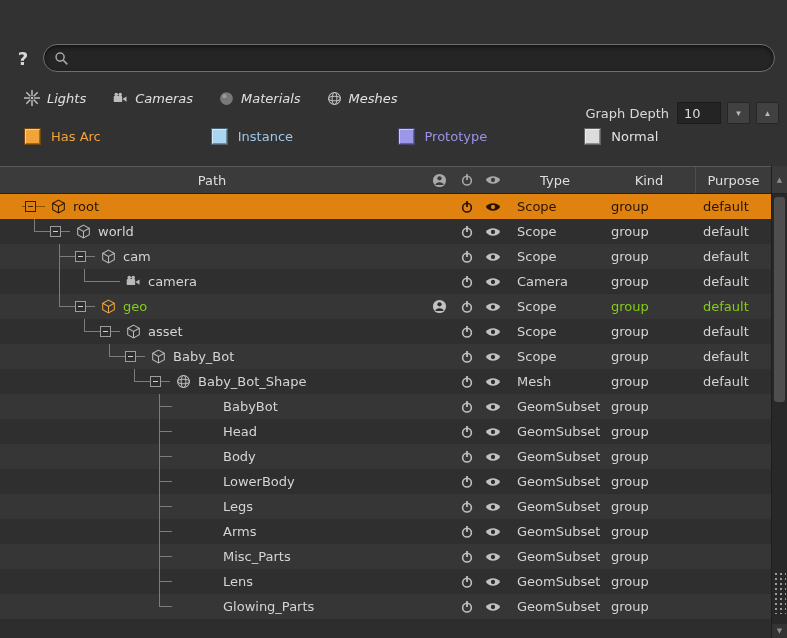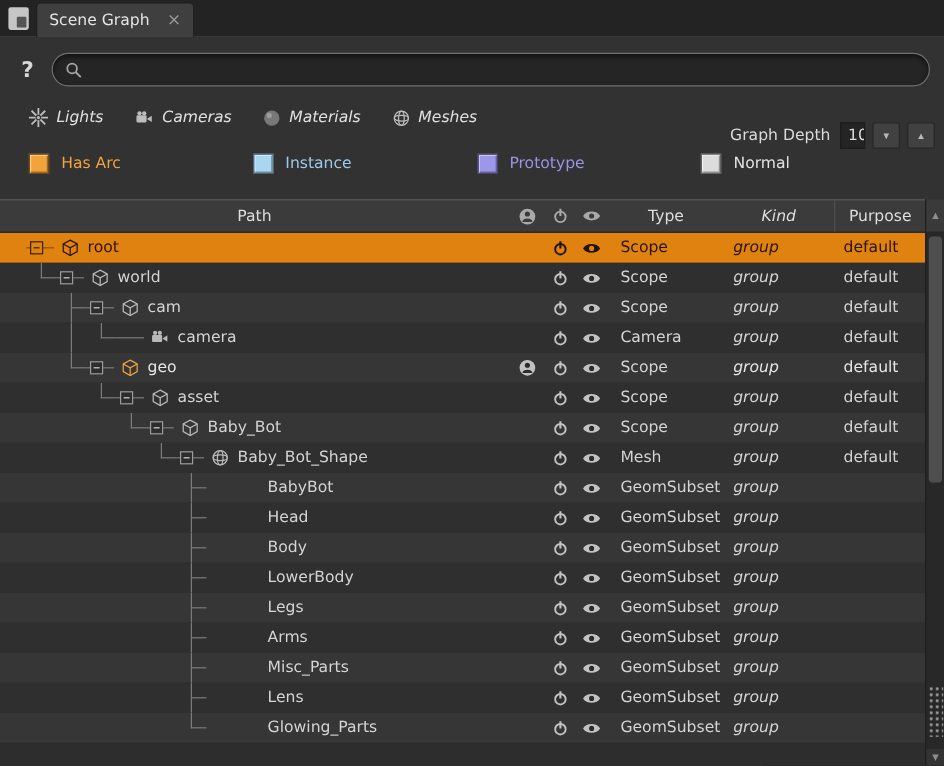--- a/index.html
+++ b/index.html
@@ -22,52 +22,52 @@
   .searchbox input { flex:1; background:transparent; border:none; outline:none; color:#ddd; font-size:13px; font-family:inherit; }
 
   
   .toolbar { position:absolute; top:86px; left:24px; right:8px; height:24px; display:flex; align-items:center; gap:26px; }
   .filter { display:flex; align-items:center; gap:7px; cursor:pointer; }
   .ficon { display:flex; color:#bdbdbd; }
   .filter[data-name="filter-materials"] .ficon { color:#787878; }
   .flabel { font-size:13px; color:#e0e0e0;font-style:italic; }
   .gdepth { margin-left:auto; display:flex; align-items:center; gap:6px;margin-top:30px; }
   .gdlabel { font-size:13px; color:#dadada; margin-right:2px; }
-  .gdvalue { width:21px; height:22px; background:#242424; border:1px solid #1c1c1c; color:#dcdcdc; font-size:13px; padding-left:6px; font-family:inherit; }
+  .gdvalue { width:44px; height:22px; background:#242424; border:1px solid #1c1c1c; color:#dcdcdc; font-size:13px; padding-left:6px; font-family:inherit; }
   .gdbtn { width:23px; height:22px; background:#414141; border:1px solid #262626; color:#b9b9b9; font-size:8px; cursor:pointer; border-radius:2px; }
 
   
   .legend { position:absolute; top:124px; left:24px; right:16px; height:24px; display:flex; align-items:center; }
   .legend-item { flex:1; display:flex; align-items:center; gap:10px; }
   .swatch { width:17px; height:17px; border:1px solid rgba(0,0,0,.55); box-shadow:inset 1px 1px 0 rgba(255,255,255,.45), inset -1px -1px 0 rgba(0,0,0,.35); }
   .legend-label { font-size:13px; }
 
   
   .tableWrap { position:absolute; top:166px; left:0; right:0; bottom:0; background:#2d2d2d; font-size:13px; }
   .cell { display:flex; align-items:center; flex:none; }
   .path { width:424px; padding-left:22px; overflow:hidden; }
   .ws { width:30px; justify-content:center; }
   .pw { width:25px; justify-content:center; }
   .eye { width:28px; justify-content:center; }
   .type { width:96px; padding-left:10px; }
-  .kind { width:92px; padding-left:8px;font-style:italic; }
+  .kind { width:92px; padding-left:8px; }
   .purpose { width:76px; padding-left:8px;text-align:center; }
 
   .thead { height:28px; display:flex; background:#3b3b3b; border-top:1px solid #5a5a5a; border-bottom:1px solid #232323; color:#dedede; padding-right:16px; }
   .thead .hc { justify-content:center; padding-left:0; }
   .thead .purpose { border-left:1px solid #4e4e4e; }
   .thead .rowicon { color:#a9a9a9; display:flex; }
 
   .tbody { position:absolute; top:28px; left:0; right:16px; bottom:0; overflow:hidden; }
   .trow { display:flex; height:25px; align-items:center; color:#d4d4d4; cursor:default; }
   .trow.odd { background:#363636; }
   .trow.even { background:#2f2f2f; }
   .trow.selected { background:#e0820f; color:#281402; }
   .trow.selected .nodeicon { color:#281402; }
-  .trow.arc .nlabel, .trow.arc .kind, .trow.arc .purpose { color:#e5e5e5; }
+  .trow.arc .nlabel, .trow.arc .kind, .trow.arc .purpose { color:#84cc16; }
   .trow.arc .nodeicon { color:#f0a43c; }
 
   .tcell { position:relative; width:25px; height:25px; flex:none; }
   .tcell i { position:absolute; background:#7c7c7c; }
   .vfull { left:12px; top:0; bottom:0; width:1px; }
   .vtop  { left:12px; top:0; height:13px; width:1px; }
   .vbot  { left:12px; top:13px; bottom:0; width:1px; }
   .hline { left:12px; right:0; top:12px; height:1px; }
   .hfull { left:0; right:2px; top:12px; height:1px; }
   .trow.selected .tcell i { background:#8a5107; }
@@ -90,27 +90,20 @@
   .strack { flex:1; position:relative; }
   .sthumb { position:absolute; left:2px; right:2px; top:3px; height:205px; background:#4e4e4e; border-radius:3px; }
   .sgrip { position:absolute; left:2px; right:1px; bottom:24px; height:42px; background-image:radial-gradient(circle at 2px 2px, #9a9a9a 1px, transparent 1.4px); background-size:5px 5px; }
   .sbtn { position:absolute; left:0; right:0; bottom:0; height:14px; display:flex; align-items:center; justify-content:center; color:#8e8e8e; font-size:7px; background:#333; }
 </style>
 </head>
 <body>
 
 <div class="app" data-name="scene-graph-panel">
 
-  <div class="tabbar" data-name="tab-bar">
-    <span class="panel-icon" data-name="panel-icon"></span>
-    <div class="tab" data-name="tab-scene-graph">
-      <span class="tab-title" data-name="tab-title">Scene Graph</span>
-      <span class="tab-close" data-name="tab-close-icon">×</span>
-    </div>
-  </div>
 
   <div class="searchrow" data-name="search-row">
     <button class="help-btn" data-name="help-button">?</button>
     <div class="searchbox" data-name="search-box">
       <span class="sicon" data-name="search-icon">
           <svg width="15" height="15" viewBox="0 0 16 16">
             <circle cx="6.5" cy="6.5" r="4.3" fill="none" stroke="currentColor" stroke-width="1.6"></circle>
             <path d="M9.8 9.8l4.4 4.4" stroke="currentColor" stroke-width="1.7"></path>
           </svg>
         </span>

